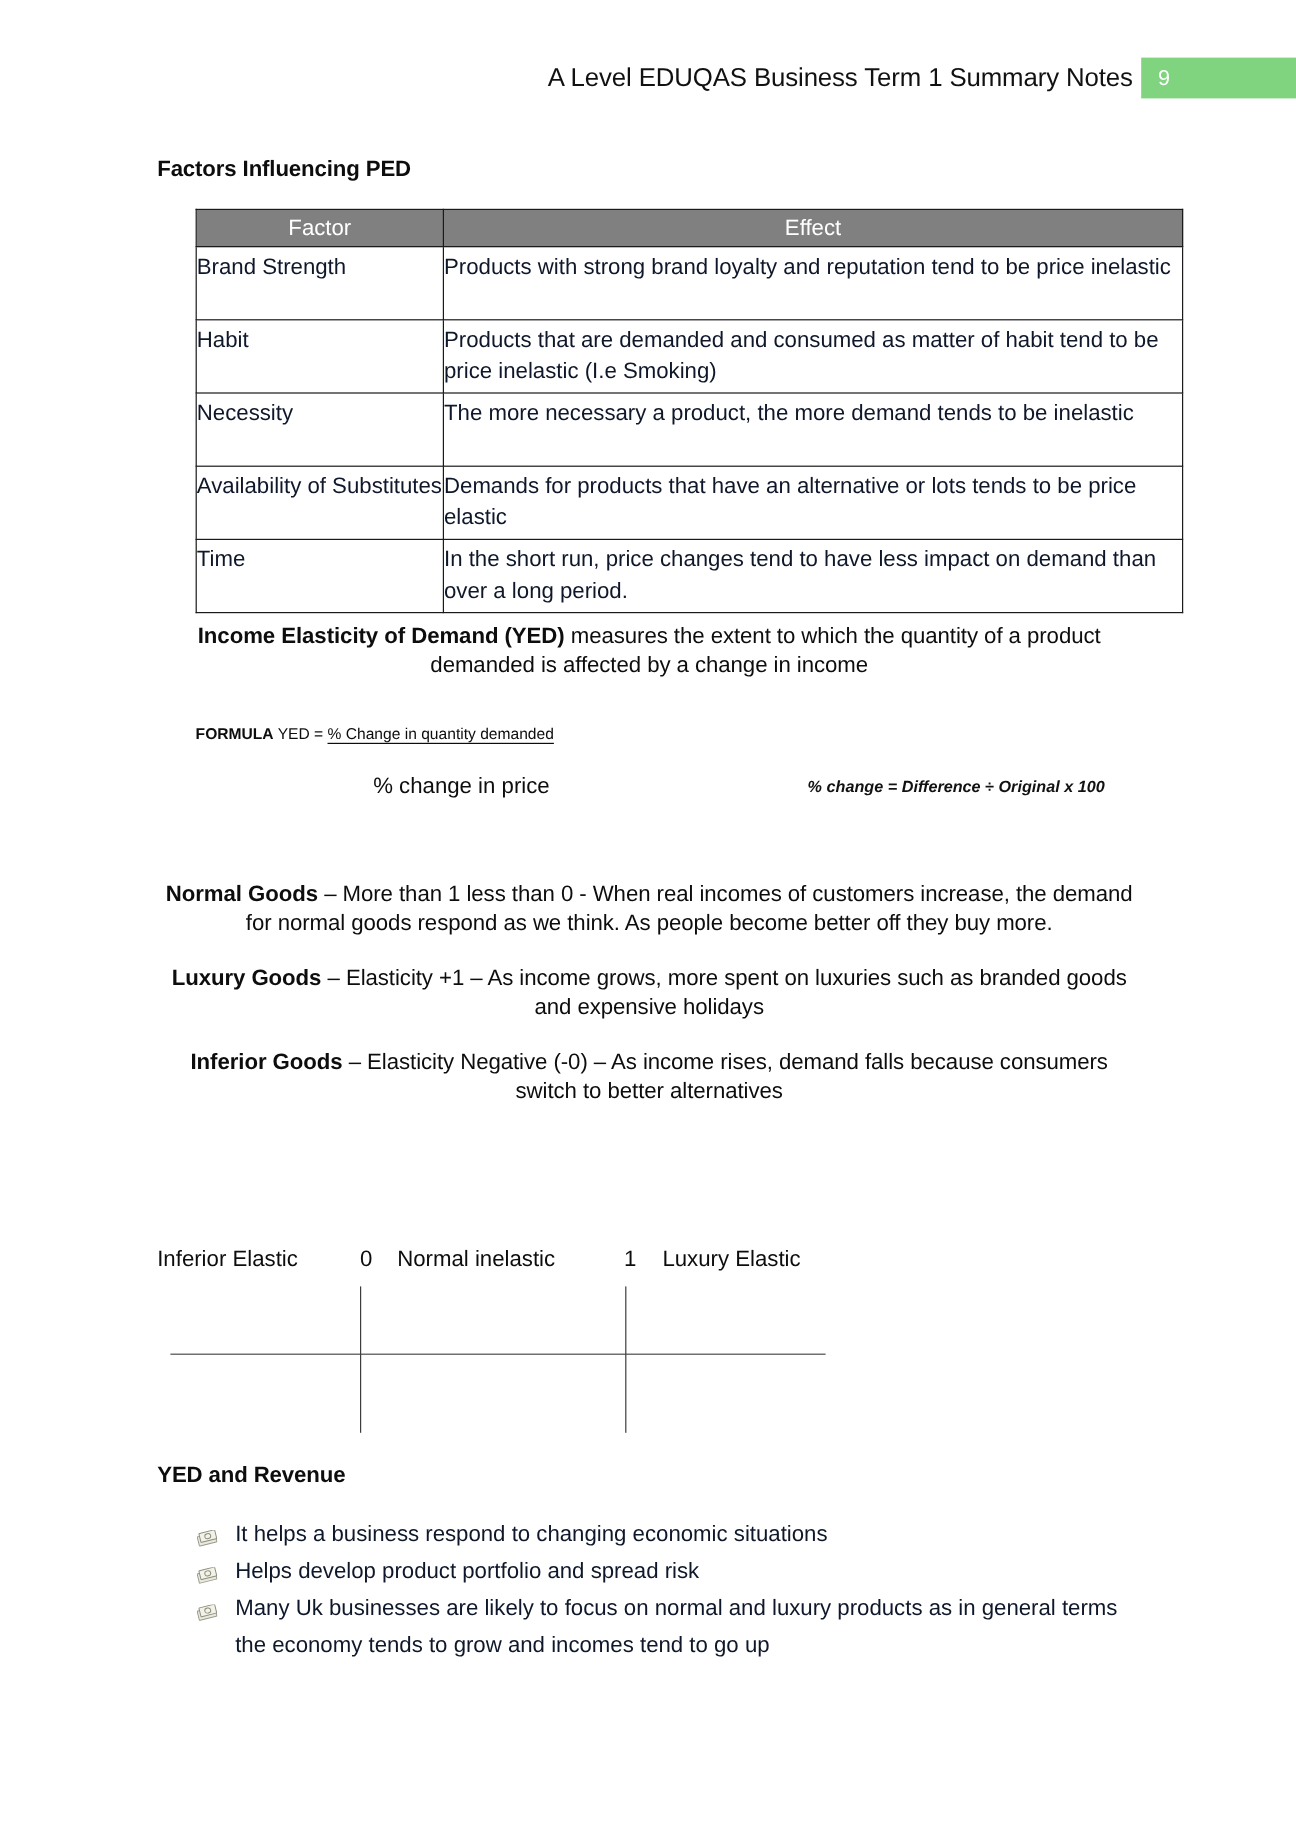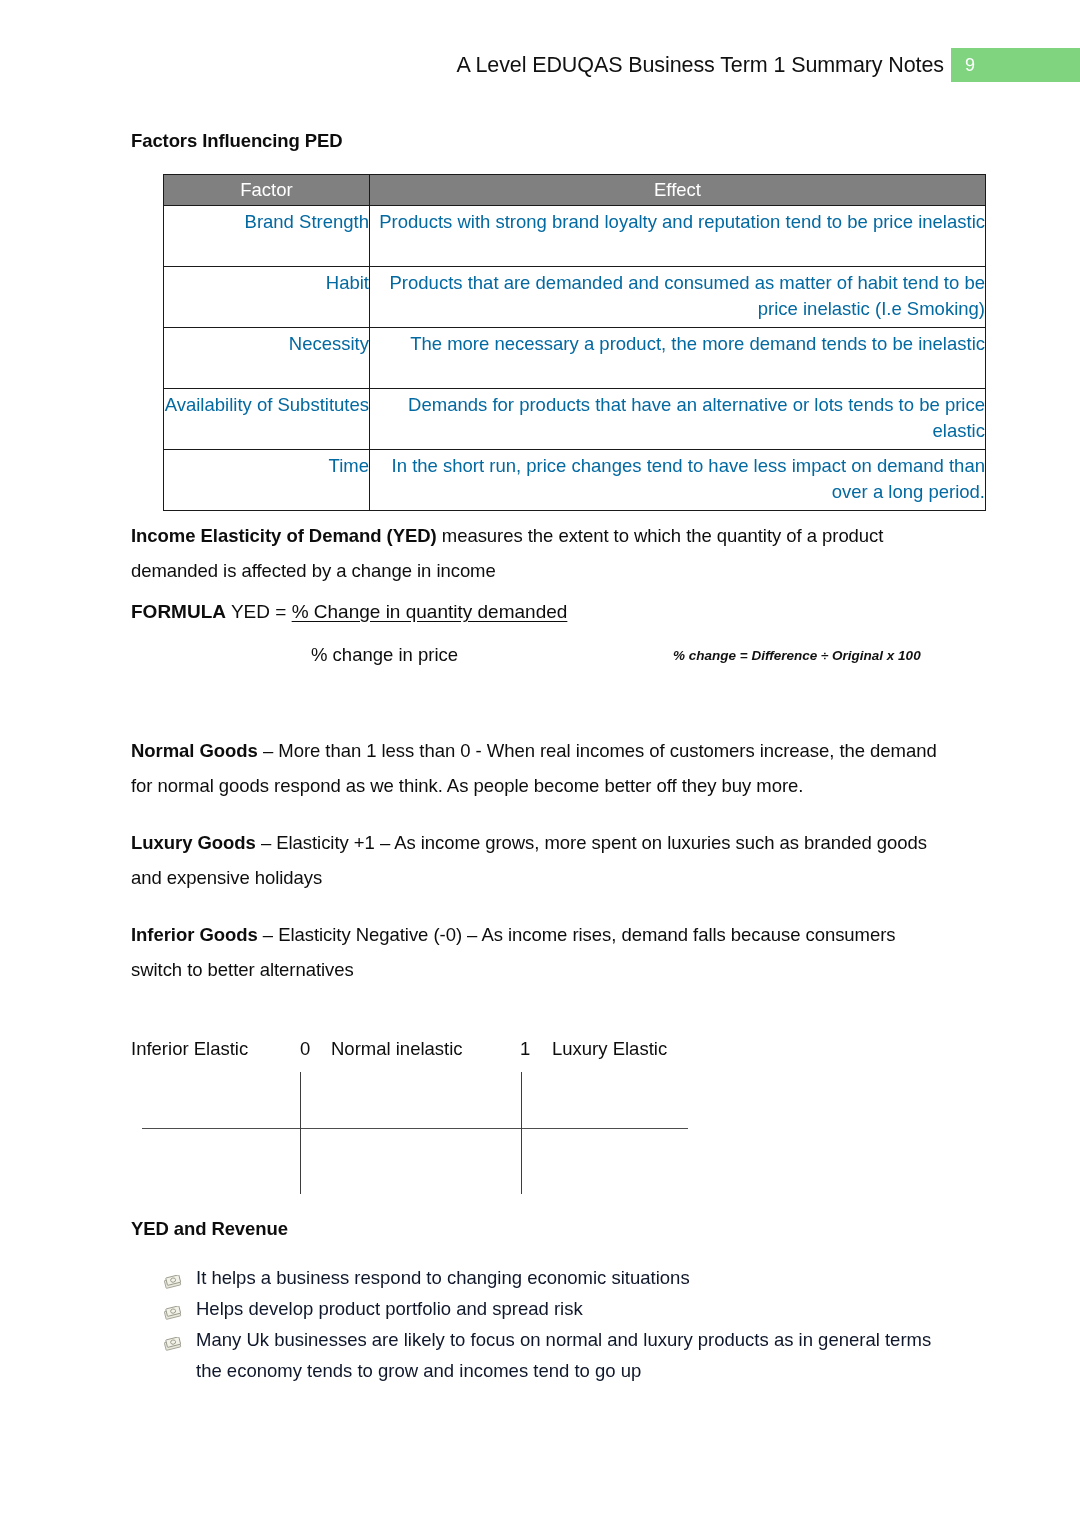--- a/index.html
+++ b/index.html
@@ -82,45 +82,47 @@
   table.ped-table th {
     background: #808080;
     color: #ffffff;
     font-weight: normal;
     font-size: 18.5px;
     height: 30px;
     line-height: 30px;
     text-align: center;
   }
   table.ped-table td {
-    text-align: right;
+    text-align: left;
     font-size: 18.5px;
     line-height: 26px;
-    color: #0369a1;
+    color: #0f172a;
     height: 54px;
     padding-top: 3px;
     padding-bottom: 3px;
     margin-top: 48px;
   }
   .col-factor { width: 205px; }
   .col-effect { width: 615px; }
 
   
   .para {
     font-size: 18.5px;
-    line-height: 35px;
+    line-height: 24px;
     color: #0d0d0d;
     letter-spacing: -0.05px;
+    text-align: center;
   }
   .para b { font-weight: bold; }
 
   
   .formula-line {
-    font-size: 19px;
+    font-size: 13px;
     line-height: 31px;
+    margin-left: 32px;
   }
   .formula-line .lbl { font-weight: bold; }
   .formula-num {
     text-decoration: underline;
     text-underline-offset: 3px;
   }
   .formula-denom-row {
     position: relative;
     height: 34px;
   }

